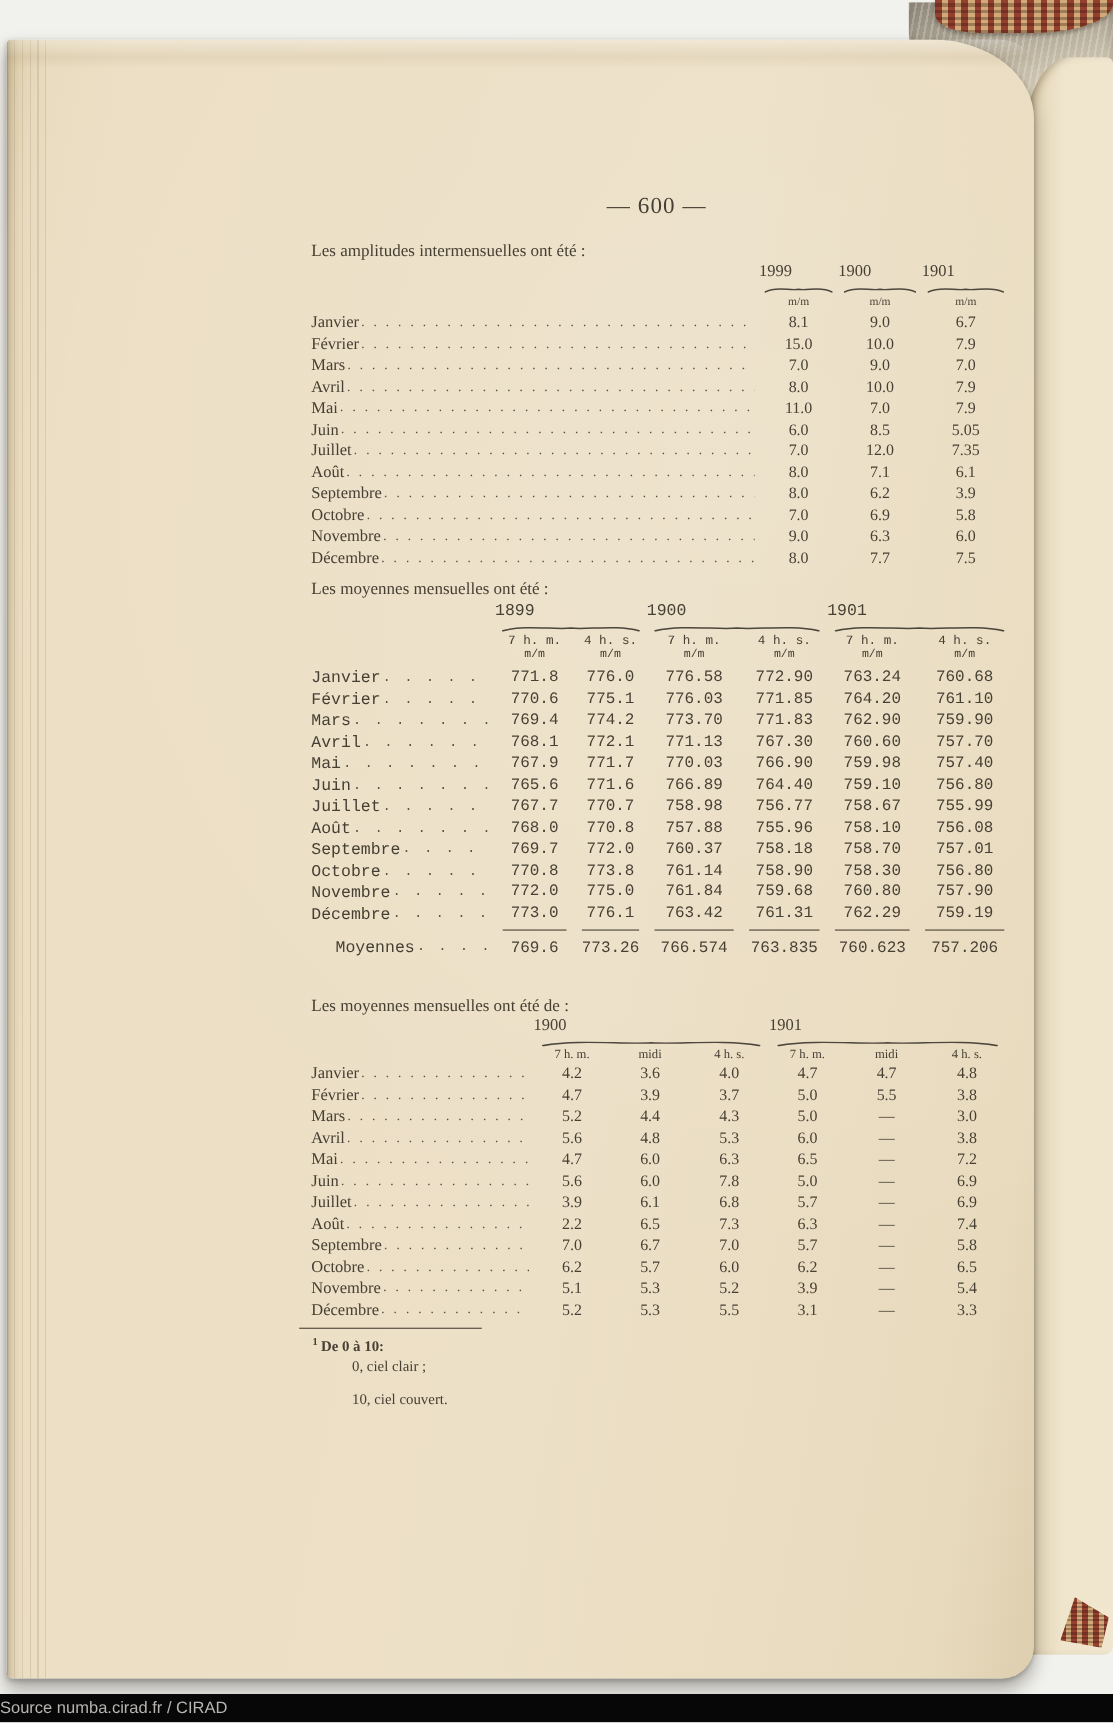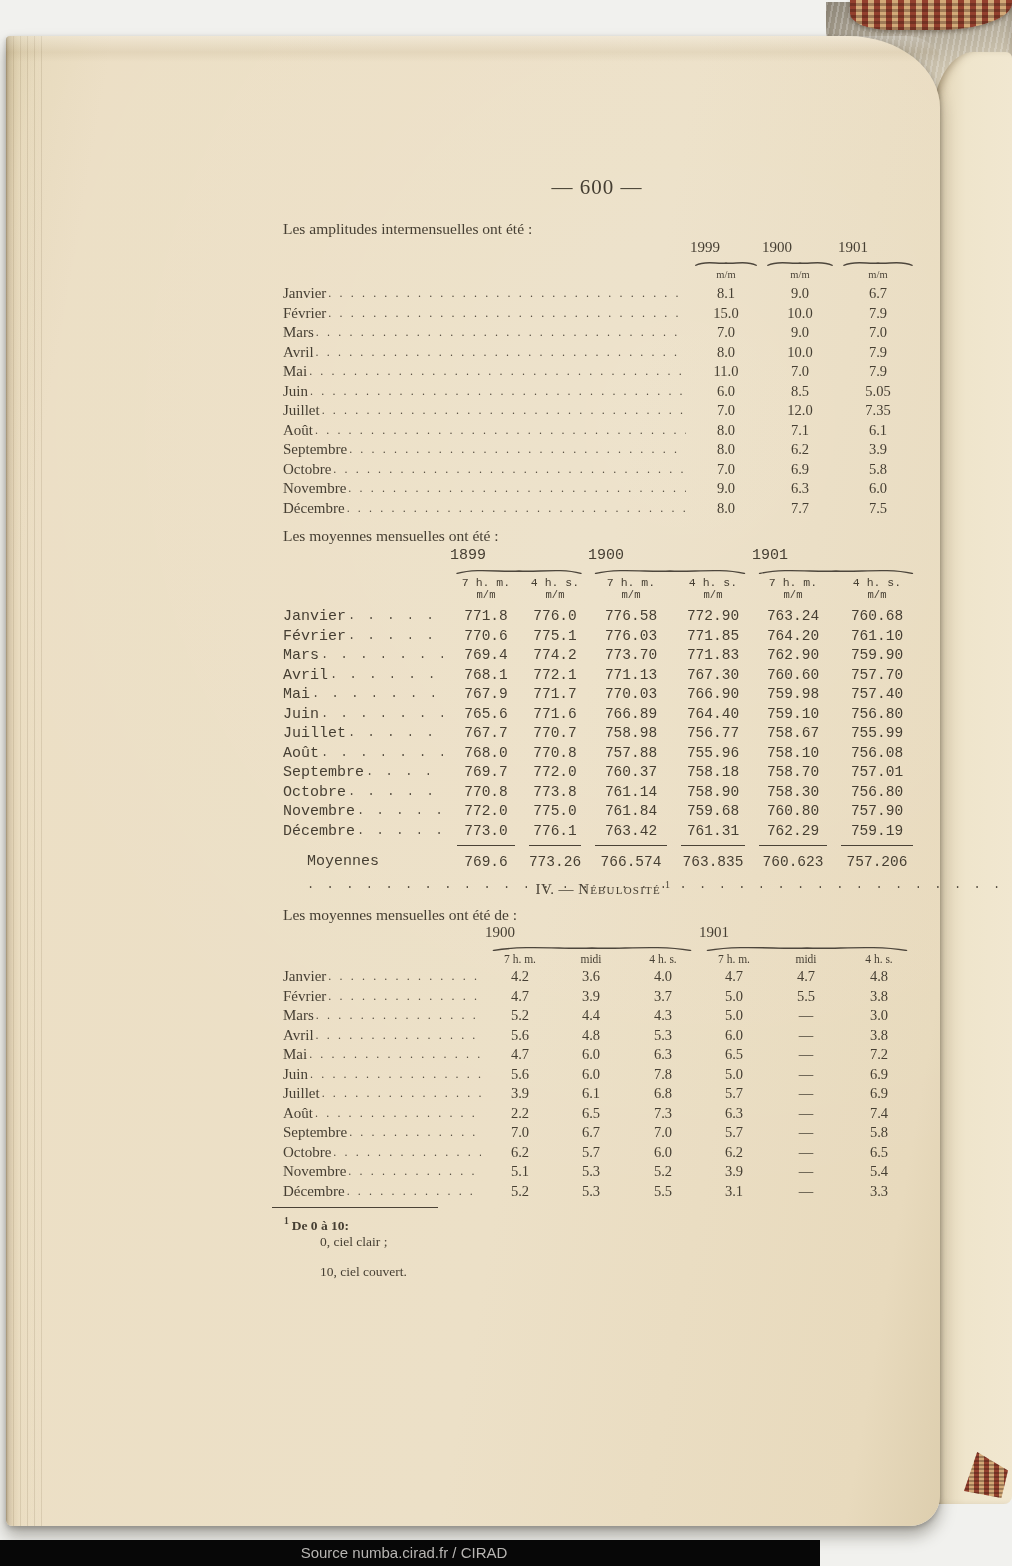--- a/index.html
+++ b/index.html
@@ -90,37 +90,37 @@
   .sub{text-align:center; font-size:11.5px;}
   .sub .u{display:block; font-size:10.5px;}
   .num{text-align:center; font-size:14.5px;}
   .lbl{display:flex; align-items:baseline; font-size:15px; white-space:nowrap;}
   .dots{flex:1; overflow:hidden; white-space:nowrap; font-size:12px; letter-spacing:2.6px;
         transform:translateY(-1px); color:#564e41; margin:0 4px 0 2px;}
   .dots::after{content:". . . . . . . . . . . . . . . . . . . . . . . . . . . . . . . . . . . . . . . . . . . . . . . . . . . . . . . . . . . . . . . . . . . .";}
   .row-rules{height:9px;}
   .rule-cell{border-top:1.3px solid #4a4236; margin:4px 7px 0 7px;}
   .row-tot{height:24px; line-height:24px;}
-  .row-tot .lbl{padding-left:22px;flex-direction:column;}
+  .row-tot .lbl{padding-left:22px;}
   .sec-head{position:absolute; left:283px; top:879px; width:640px; text-align:center;
             font-size:15px; letter-spacing:.4px;}
   .sec-head .sc{font-variant:small-caps; letter-spacing:1.2px;}
   .sec-head sup{font-size:10px;}
   .footrule{position:absolute; left:272px; top:1207px; width:166px; border-top:1.2px solid #4a4236;}
   .fn{position:absolute; font-size:13.5px;}
   .fn sup{font-size:9.5px; margin-right:3px;}
   .fn1{left:284px; top:1216px;font-weight:bold;}
   .fn2{left:320px; top:1234px;}
   .fn3{left:320px; top:1252px;margin-top:12px;}
   
   .credit{
-    position:absolute; left:0; top:1540px; width:820px; height:26px; z-index:9;
+    position:absolute; left:0; top:1540px; width:1012px; height:26px; z-index:9;
     background:#070707; color:#b7b5b2;
     font-family:"Liberation Sans","DejaVu Sans",sans-serif; font-size:15px;
-    line-height:25px; text-align:center; padding-right:12px; box-sizing:border-box;
+    line-height:25px; text-align:left; padding-right:12px; box-sizing:border-box;
   }
 </style>
 </head>
 <body>
 
 <div class="stage">
 
   <div class="page-fan"></div>
   <div class="headband"></div>
   <div class="edge-right"></div>
@@ -529,23 +529,20 @@
           <div class="td num">766.574</div>
 
           <div class="td num">763.835</div>
 
           <div class="td num">760.623</div>
 
           <div class="td num">757.206</div>
         </div>
     </div>
 
-    <div class="sec-head">
-      <span>IV. — </span><span class="sc">Nébulosité</span>&nbsp;<sup>1</sup>
-    </div>
 
     <div class="intro intro3">Les moyennes mensuelles ont été de :</div>
 
     <div class="tbl t3">
       <div class="tr row-years">
         <div class="td"></div>
 
           <div class="td yr span3">1900</div>
 
           <div class="td yr span3">1901</div>

